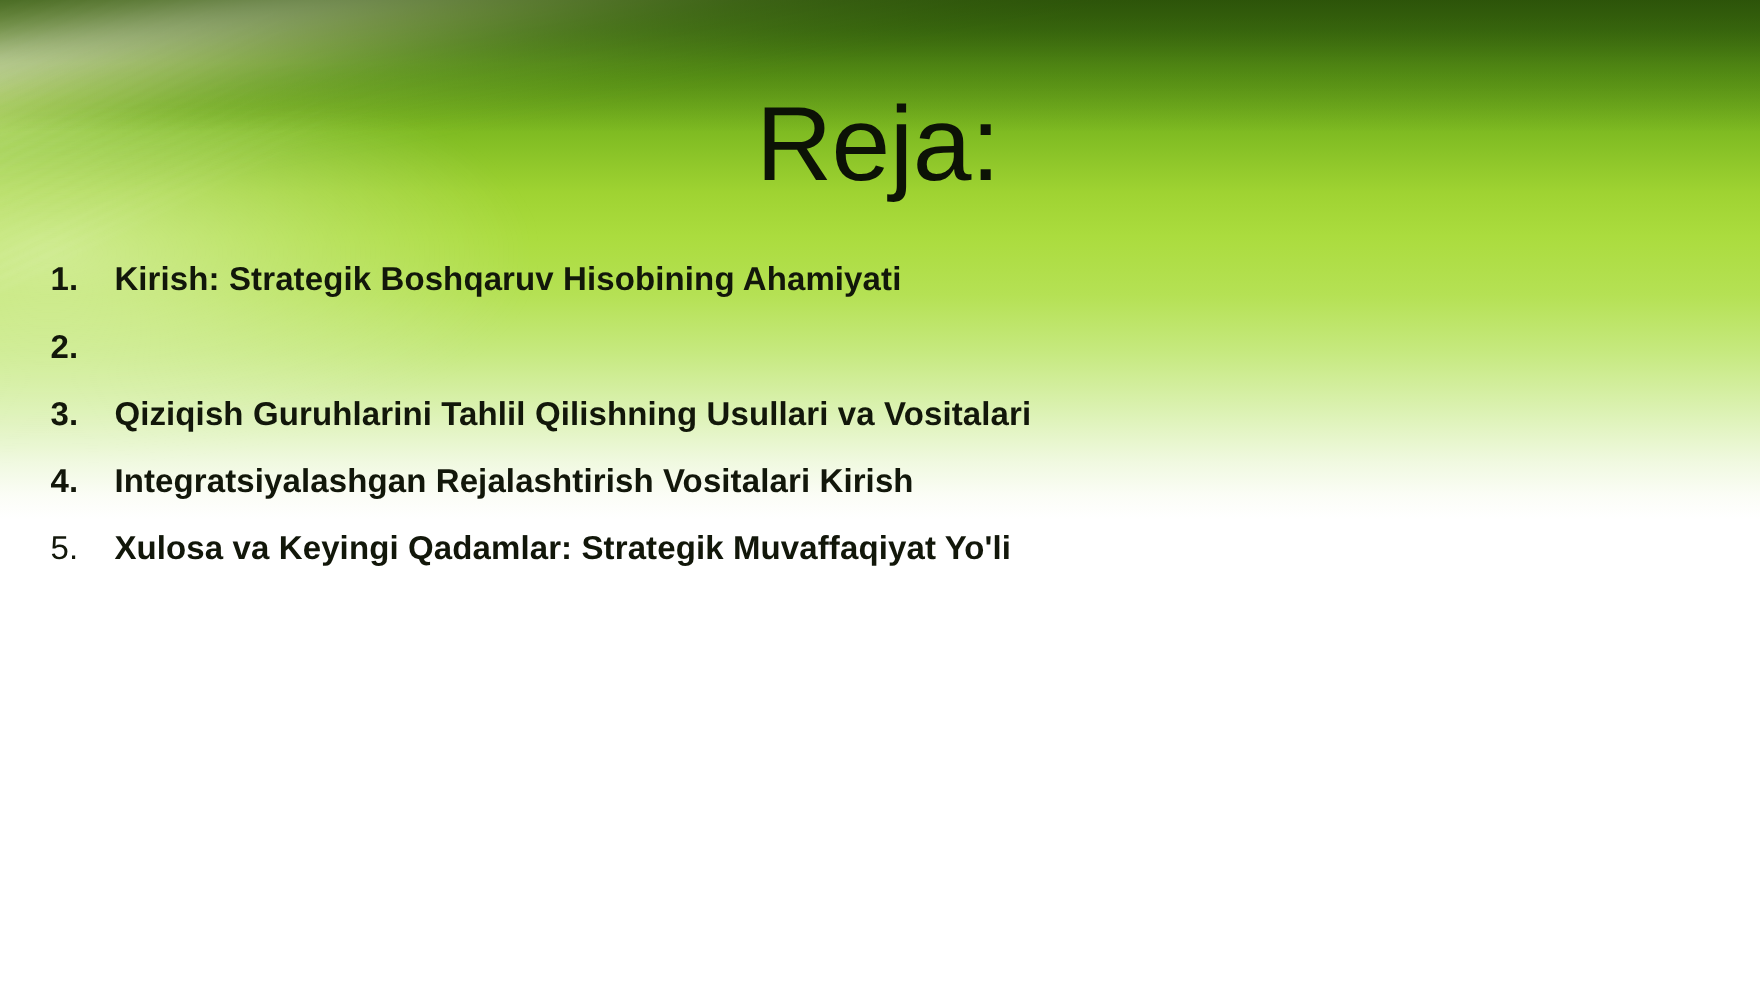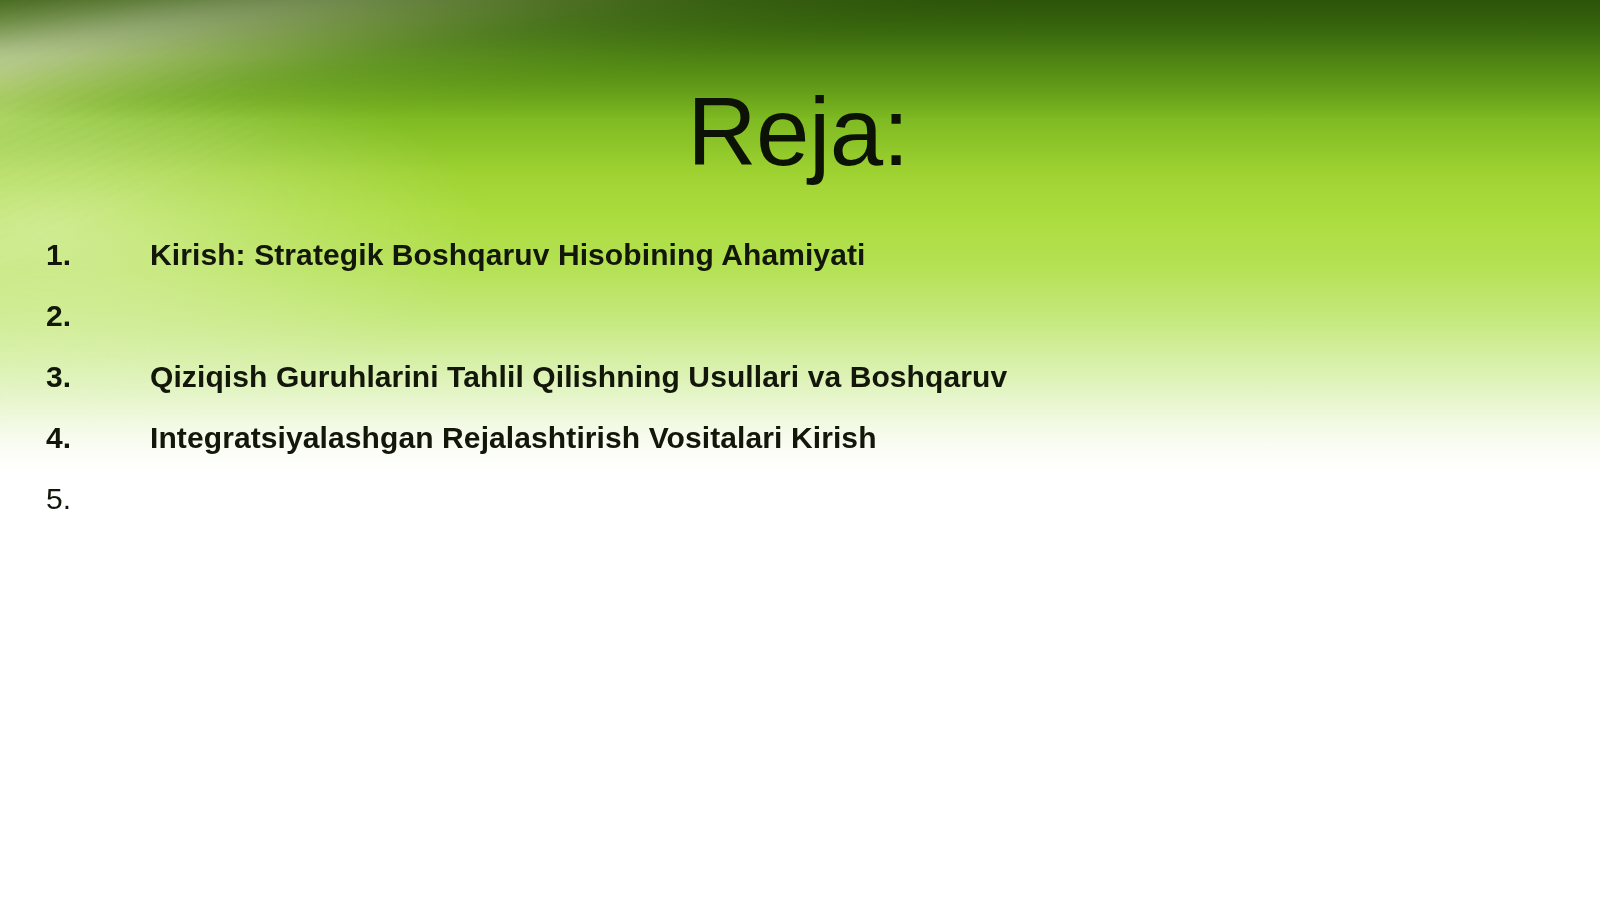--- a/index.html
+++ b/index.html
@@ -173,21 +173,20 @@
   }
   .agenda-num.is-light {
     font-weight: 400;
   }
   .agenda-text {
     font-size: 30px;
     font-weight: 700;
     color: #12170a;
     letter-spacing: 0.1px;
     white-space: nowrap;
-    margin-left: 46px;
   }
 </style>
 </head>
 <body>
 
 <div class="slide">
 
   <div class="bg-base"></div>
   <div class="bg-darkband"></div>
   <div class="bg-swoosh"></div>
@@ -200,24 +199,25 @@
   <ol class="agenda" id="agenda-list" style="list-style: none; margin: 0px; padding: 0px;">
       <li class="agenda-row">
         <span class="agenda-num">1.</span>
         <span class="agenda-text">Kirish: Strategik Boshqaruv Hisobining Ahamiyati</span>
       </li>
       <li class="agenda-row">
         <span class="agenda-num">2.</span>
       </li>
       <li class="agenda-row">
         <span class="agenda-num">3.</span>
-        <span class="agenda-text">Qiziqish Guruhlarini Tahlil Qilishning Usullari va Boshqaruv</span>
+        <span class="agenda-text">Qiziqish Guruhlarini Tahlil Qilishning Usullari va Vositalari</span>
       </li>
       <li class="agenda-row">
         <span class="agenda-num">4.</span>
         <span class="agenda-text">Integratsiyalashgan Rejalashtirish Vositalari Kirish</span>
       </li>
       <li class="agenda-row">
         <span class="agenda-num is-light">5.</span>
+        <span class="agenda-text">Xulosa va Keyingi Qadamlar: Strategik Muvaffaqiyat Yo'li</span>
       </li>
     </ol>
 
 </div>
 
 </body></html>

